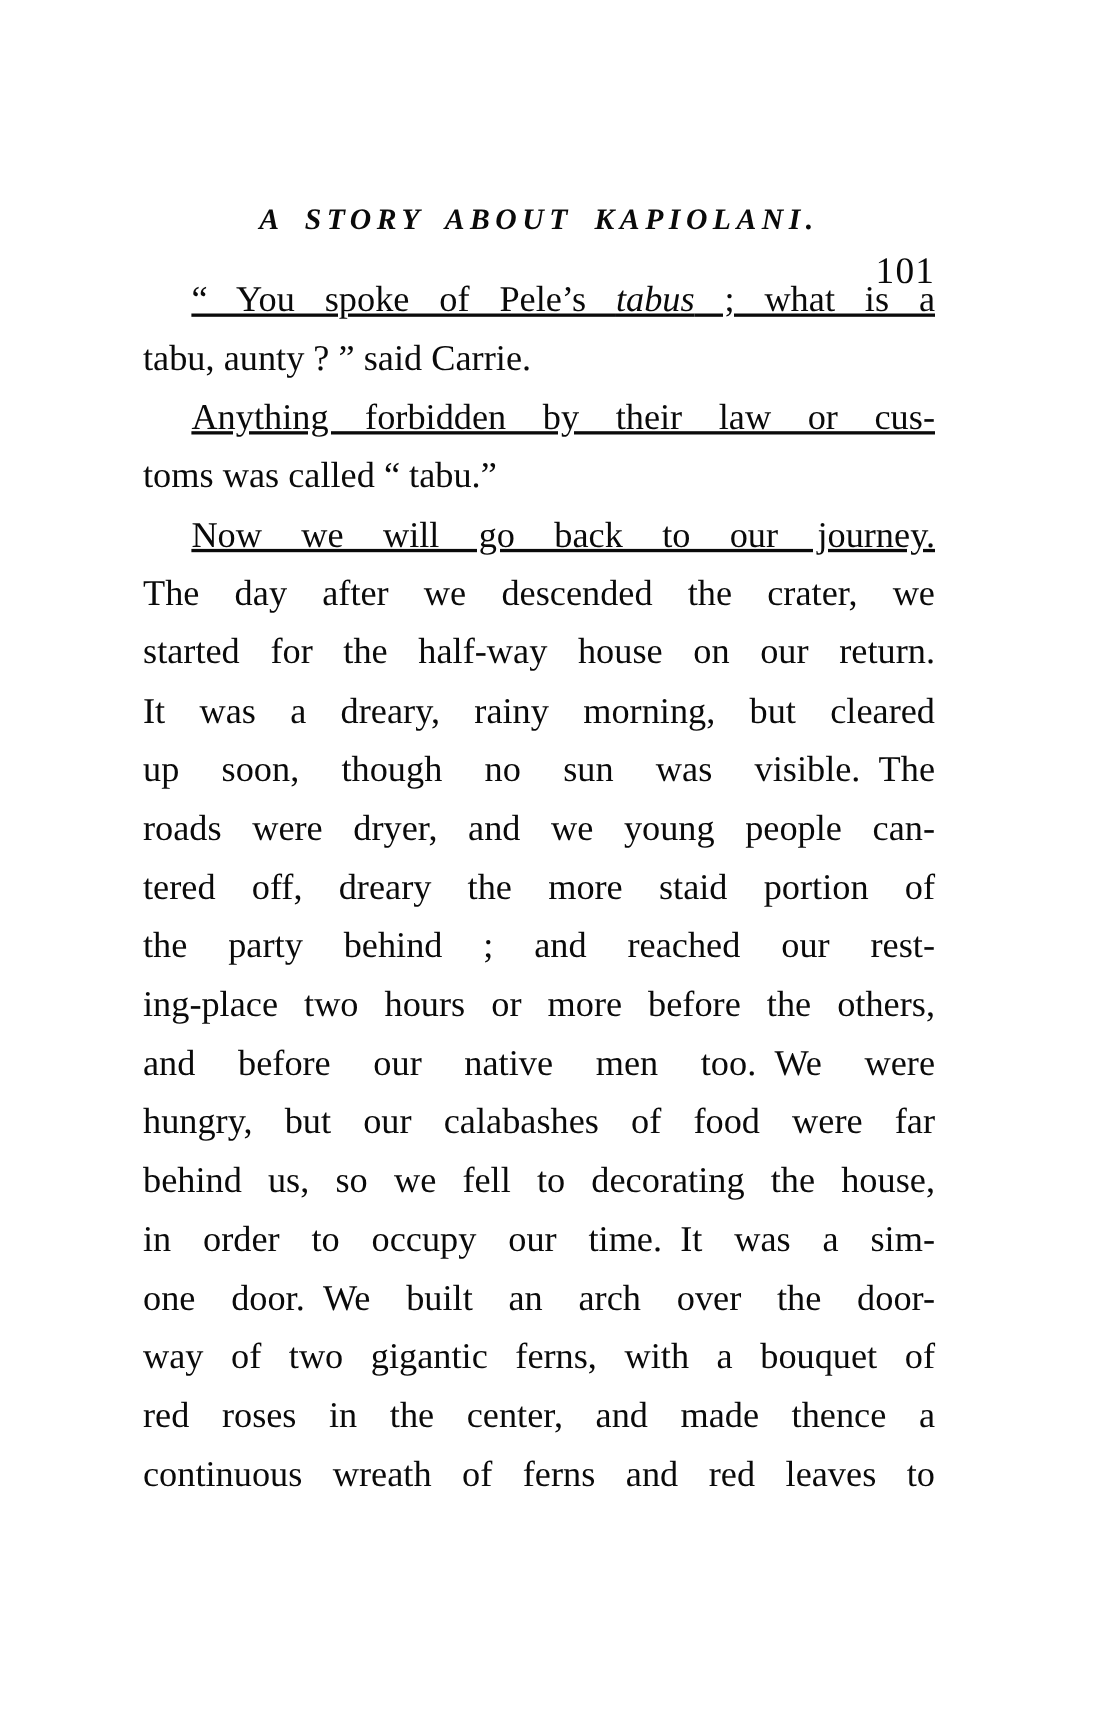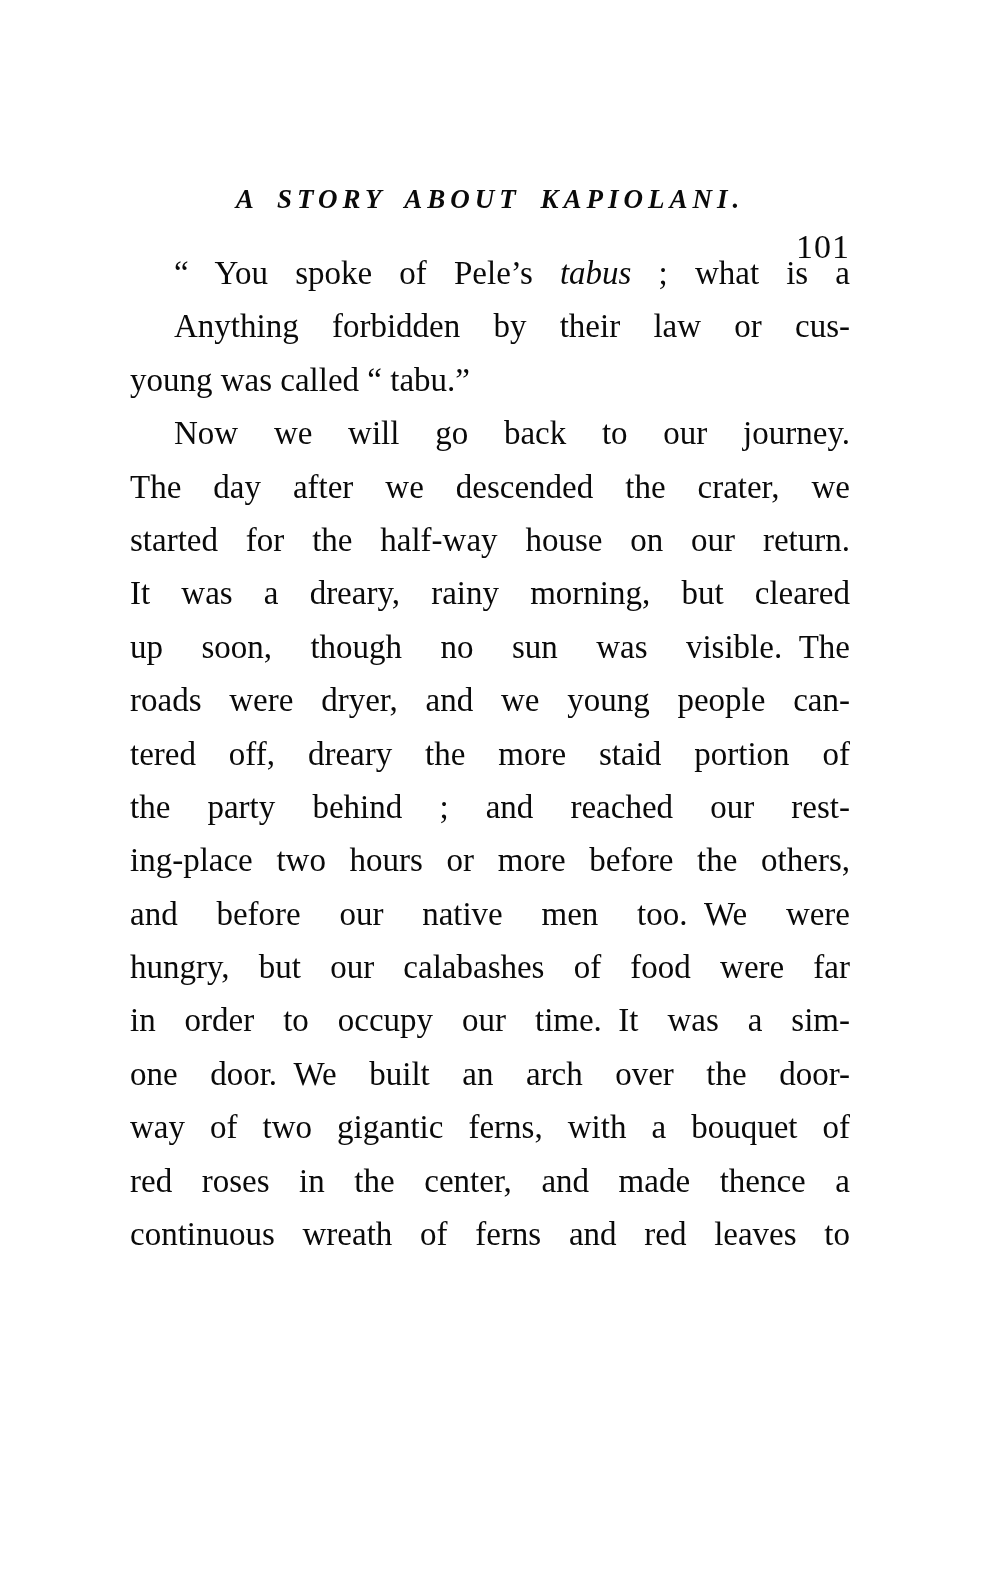--- a/index.html
+++ b/index.html
@@ -53,51 +53,54 @@
     line-height: 53.4px;
   }
   .line {
     height: 53.4px;
     text-align: justify;
     text-align-last: justify;
     white-space: pre-wrap;
   }
   .line.indent {
     text-indent: 44px;
+    text-decoration: underline;
   }
   .line.para-end {
     text-align: left;
     text-align-last: left;
   }
   .italic {
     font-style: italic;
   }
 </style>
 </head>
 <body>
 
 <div class="page">
   <div class="running-head">
     <span class="rh-title">A STORY ABOUT KAPIOLANI.</span>
     <span class="rh-page">101</span>
   </div>
   <div class="body-text" id="body-text">
       <div class="line indent"><span>“ You spoke of Pele’s </span><span class="italic">tabus</span><span> ; what is a</span></div>
+      <div class="line para-end"><span>tabu, aunty ? ” said Carrie.</span></div>
       <div class="line indent"><span>Anything forbidden by their law or cus-</span></div>
-      <div class="line para-end"><span>young was called “ tabu.”</span></div>
+      <div class="line para-end"><span>toms was called “ tabu.”</span></div>
       <div class="line indent"><span>Now we will go back to our journey.</span></div>
       <div class="line"><span>The day after we descended the crater, we</span></div>
       <div class="line"><span>started for the half-way house on our return.</span></div>
       <div class="line"><span>It was a dreary, rainy morning, but cleared</span></div>
       <div class="line"><span>up soon, though no sun was visible. The</span></div>
       <div class="line"><span>roads were dryer, and we young people can-</span></div>
       <div class="line"><span>tered off, dreary the more staid portion of</span></div>
       <div class="line"><span>the party behind ; and reached our rest-</span></div>
       <div class="line"><span>ing-place two hours or more before the others,</span></div>
       <div class="line"><span>and before our native men too. We were</span></div>
       <div class="line"><span>hungry, but our calabashes of food were far</span></div>
+      <div class="line"><span>behind us, so we fell to decorating the house,</span></div>
       <div class="line"><span>in order to occupy our time. It was a sim-</span></div>
       <div class="line"><span>one door. We built an arch over the door-</span></div>
       <div class="line"><span>way of two gigantic ferns, with a bouquet of</span></div>
       <div class="line"><span>red roses in the center, and made thence a</span></div>
       <div class="line"><span>continuous wreath of ferns and red leaves to</span></div>
     </div>
 </div>
 
 </body></html>

